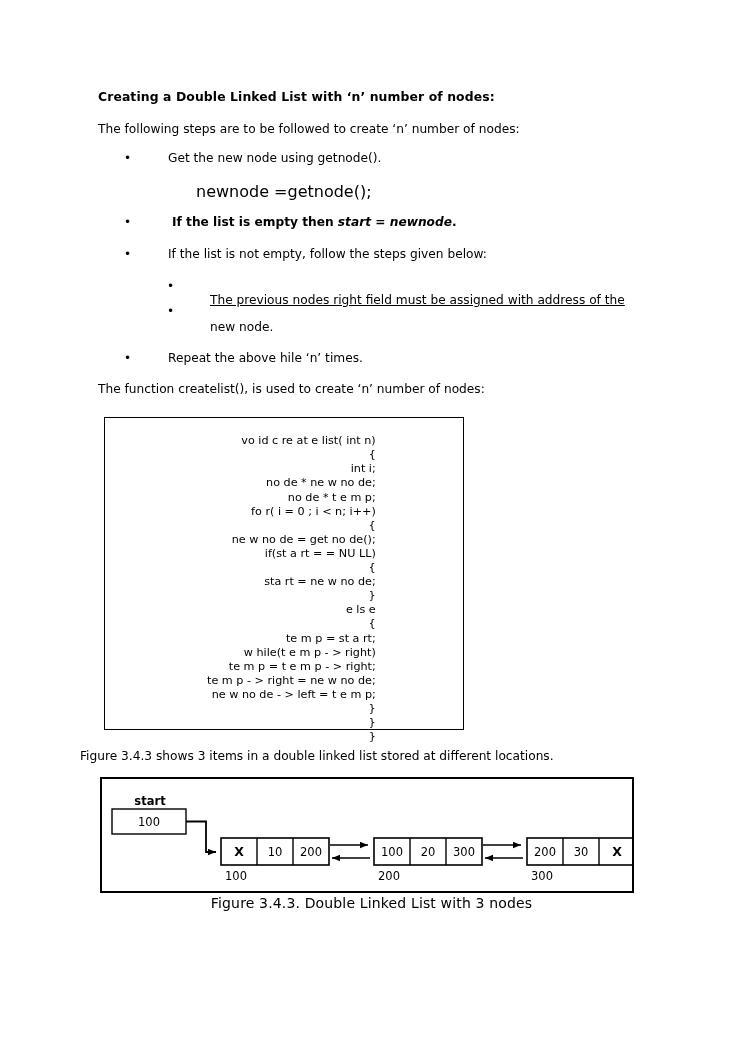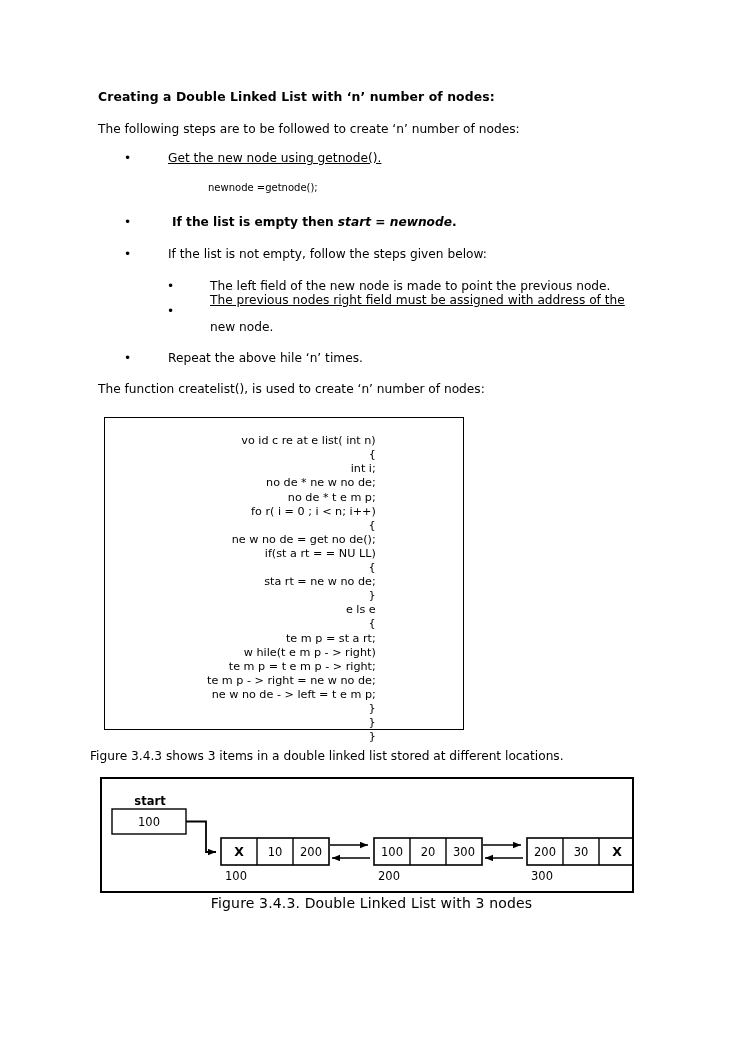--- a/index.html
+++ b/index.html
@@ -33,42 +33,42 @@
   }
 
   .para {
     font-size: 12.2px;
     line-height: 16px;
     white-space: nowrap;
   }
 
   .para-intro { left: 98px; top: 121px; }
   .para-createlist { left: 98px; top: 381px; }
-  .para-figintro { left: 90px; top: 748px; text-align: right; }
+  .para-figintro { left: 80px; top: 748px; text-align: right; }
   .bullet-dot {
     position: absolute;
     font-size: 12.2px;
     line-height: 16px;
   }
   .bullet-text {
     position: absolute;
     font-size: 12.2px;
     line-height: 16px;
   }
   .bullet-text.nowrap { white-space: nowrap; }
 
   .lvl1-dot { left: 124px; }
   .lvl1-text { left: 168px; }
   .lvl2-dot { left: 167px; }
   .lvl2-text { left: 210px; }
 
   .code-inline {
     position: absolute;
-    left: 208px;
-    font-size: 10px;
+    left: 196px;
+    font-size: 16px;
     white-space: nowrap;
     text-align: center;
   }
 
   em.it { font-style: italic; }
 
   
   #code-box {
     position: absolute;
     left: 104px;
@@ -140,32 +140,31 @@
 </head>
 <body>
 
 <div id="page">
 
   <div class="abs heading">Creating a Double Linked List with ‘n’ number of nodes:</div>
 
   <div class="abs para para-intro">The following steps are to be followed to create ‘n’ number of nodes:</div>
 
   <div class="bullet-dot lvl1-dot" style="top:150px;">•</div>
-  <div class="bullet-text lvl1-text nowrap" style="top:150px;text-decoration:underline;">Get the new node using getnode().</div>
+  <div class="bullet-text lvl1-text nowrap" style="top:150px;">Get the new node using getnode().</div>
 
   <div class="code-inline" style="top:182px;">newnode =getnode();</div>
 
   <div class="bullet-dot lvl1-dot" style="top:214px;">•</div>
   <div class="bullet-text nowrap" style="top:214px; left:172px;font-weight:bold;"><span>If the list is empty then </span><em class="it">start</em><span> = </span><em class="it">newnode</em><span>.</span></div>
 
   <div class="bullet-dot lvl1-dot" style="top:246px;">•</div>
   <div class="bullet-text lvl1-text nowrap" style="top:246px;">If the list is not empty, follow the steps given below:</div>
 
   <div class="bullet-dot lvl2-dot" style="top:278px;">•</div>
-  <div class="bullet-text lvl2-text nowrap" style="top:278px;">The left field of the new node is made to point the previous node.</div>
 
   <div class="bullet-dot lvl2-dot" style="top:303px;">•</div>
   <div class="bullet-text lvl2-text nowrap" style="top:292px;text-decoration:underline;">The previous nodes right field must be assigned with address of the</div>
   <div class="bullet-text lvl2-text nowrap" style="top:319px;">new node.</div>
 
   <div class="bullet-dot lvl1-dot" style="top:350px;">•</div>
   <div class="bullet-text lvl1-text nowrap" style="top:350px;">Repeat the above hile ‘n’ times.</div>
 
   <div class="abs para para-createlist">The function createlist(), is used to create ‘n’ number of nodes:</div>
 

